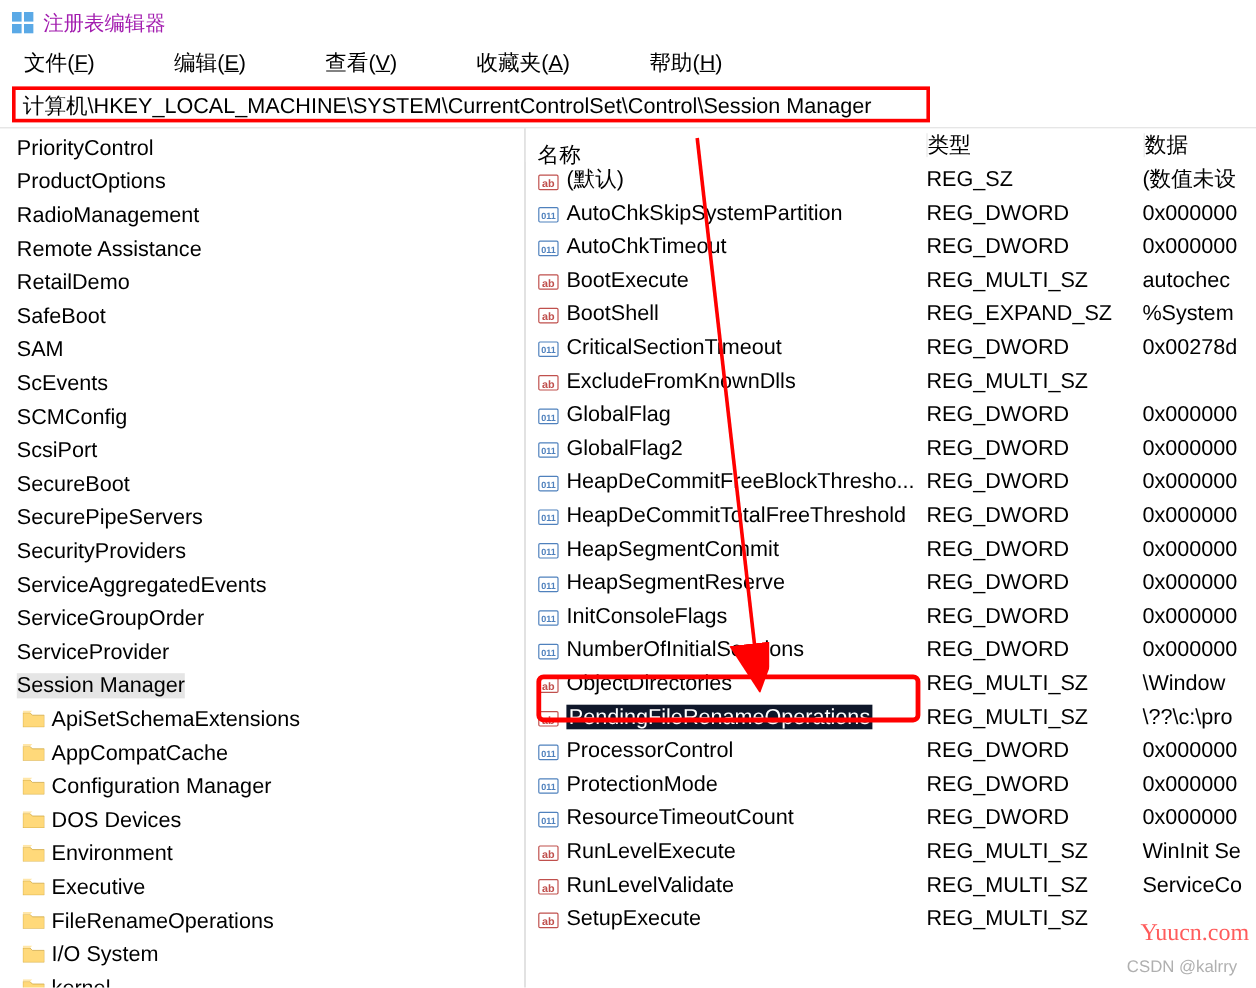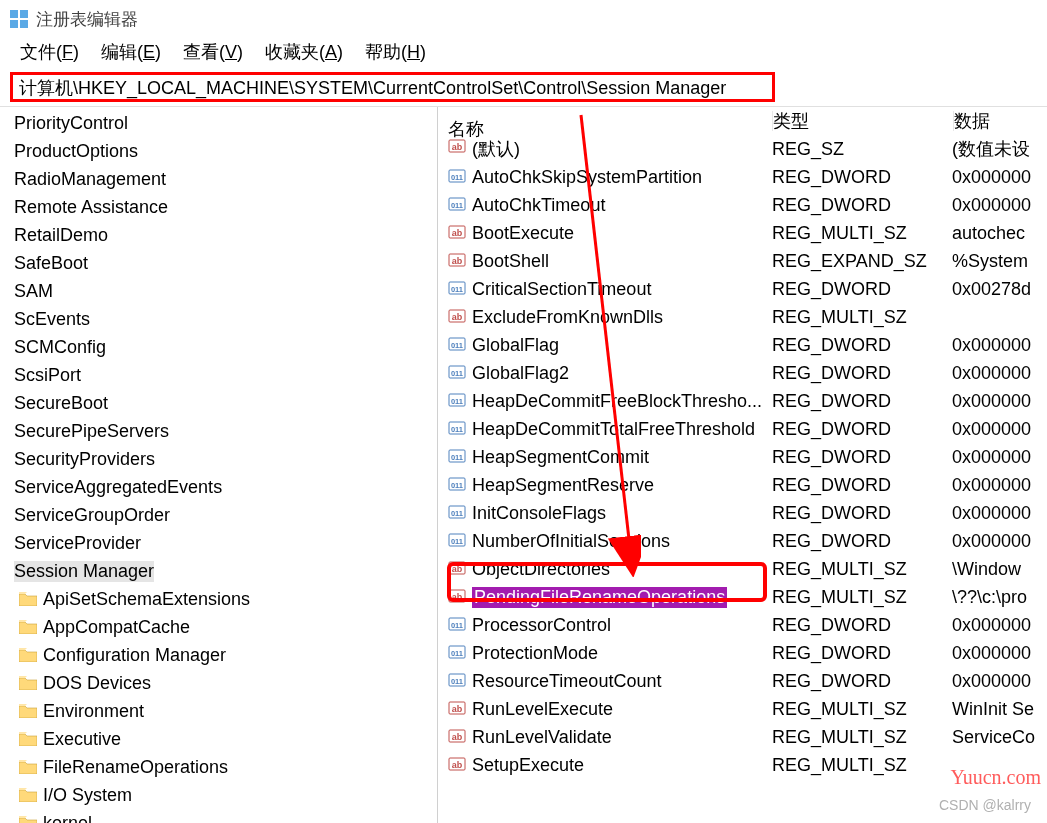--- a/index.html
+++ b/index.html
@@ -1,44 +1,44 @@
 <!DOCTYPE html>
 <html><head>
 <meta charset="utf-8">
 <style>
   * { box-sizing: border-box; }
   html, body { margin:0; padding:0; height:100%; width:1047px; font-family: "Microsoft YaHei", "Segoe UI", Tahoma, sans-serif; font-size:18px; color:#000; background:#fff; overflow:hidden;}
   .titlebar { display:flex; align-items:center; padding:6px 10px 2px 10px; height:34px;}
   .app-icon { width:18px; height:18px; margin-right:8px; }
   .app-icon svg { display:block; }
-  .title-text { font-size:17px; color:#404040; }
-  .menubar { display:flex; padding:4px 10px 6px 10px; }
+  .title-text { font-size:17px; color:#a21caf; }
+  .menubar { display:flex; padding:4px 10px 6px 10px;gap:44px; }
   .menu-item { margin-right:0; padding:2px 12px 2px 10px; font-size:18px; }
   .menu-item u { text-decoration:underline; }
   .addrbar { position:relative; height:30px; margin:0 0 4px 0; }
   .addr-inner { position:absolute; left:10px; right:272px; top:0; bottom:0; border:3px solid #ff0000; padding:1px 6px; font-size:18px; white-space:nowrap; overflow:hidden; }
   .content { display:flex; height:calc(100% - 34px - 34px - 34px); border-top:1px solid #e0e0e0;}
   .tree-pane { width:438px; overflow:hidden; border-right:1px solid #d0d0d0; padding-top:2px;}
   .tree-row { display:flex; align-items:center; height:28px; font-size:18px; white-space:nowrap; padding-left:14px;}
   .tree-row.indent { padding-left:19px; }
   .tree-row.selected { background:rgba(0,0,0,0); }
   .tree-row.selected .label { background:#e5e5e5; }
   .folder-icon { width:18px; height:14px; margin-right:6px; flex:0 0 auto; }
   .folder-icon svg { display:block; }
   .values-pane { flex:1; overflow:hidden; position:relative;}
   .hdr { display:flex; height:28px; align-items:center; border-bottom:0px solid #e0e0e0; font-size:18px; background:#fff;}
   .hdr .col-name { padding-left:10px; width:334px;margin-top:16px; }
   .hdr .col-type { width:180px; }
   .hdr .col-data { flex:1; }
   .vrow { display:flex; height:28px; align-items:center; font-size:18px; white-space:nowrap;}
-  .vrow .col-name { padding-left:10px; width:334px; display:flex; align-items:flex-start; overflow:hidden;}
+  .vrow .col-name { padding-left:10px; width:334px; display:flex; align-items:flex-end; overflow:hidden;}
   .vrow .col-type { width:180px; }
   .vrow .col-data { flex:1; overflow:hidden; }
   .vicon { width:18px; height:18px; margin-right:6px; flex:0 0 auto; }
-  .vrow.selected .nm { background:#a21caf; color:#fff; padding:0 2px;}
+  .vrow.selected .nm { background:#0f172a; color:#fff; padding:0 2px;}
   .hl-box { position:absolute; left:9px; top:455px; width:320px; height:40px; border:4px solid #ff0000; border-radius:6px; pointer-events:none;}
   .arrow { position:absolute; left:83px; top:-10px; width:120px; height:480px; pointer-events:none;}
   .watermark1 { position:absolute; right:6px; bottom:38px; color:#ff5c5c; font-size:20px; font-family:Georgia,serif;}
   .watermark2 { position:absolute; right:16px; bottom:14px; color:#b0b0b0; font-size:14px;}
   .cut { white-space:nowrap; overflow:hidden; }
   .col-sep { width:1px; height:20px; background:#e8e8e8; margin:0 0px;}
 </style>
 </head>
 <body>
 

